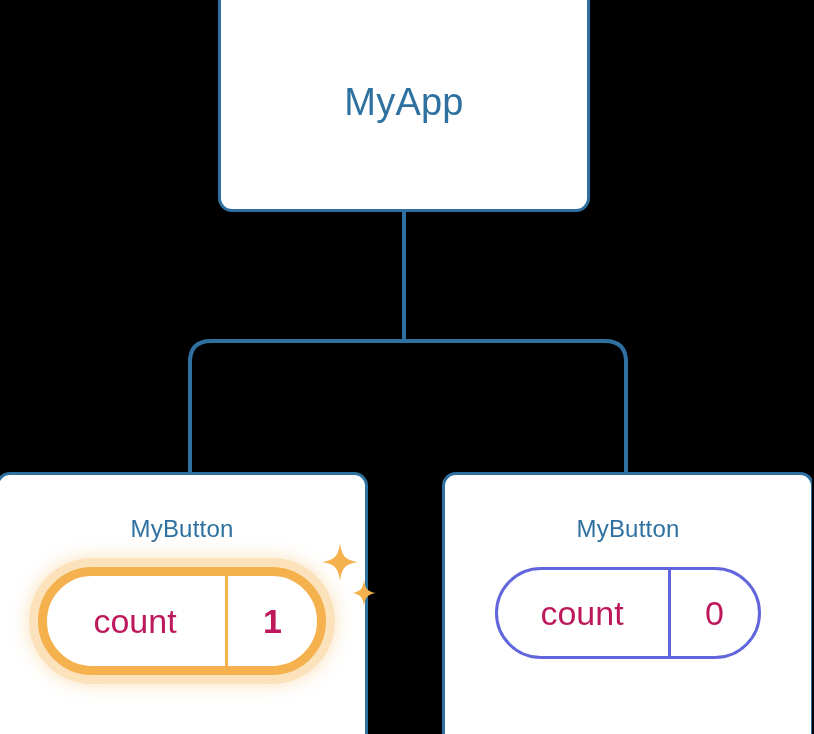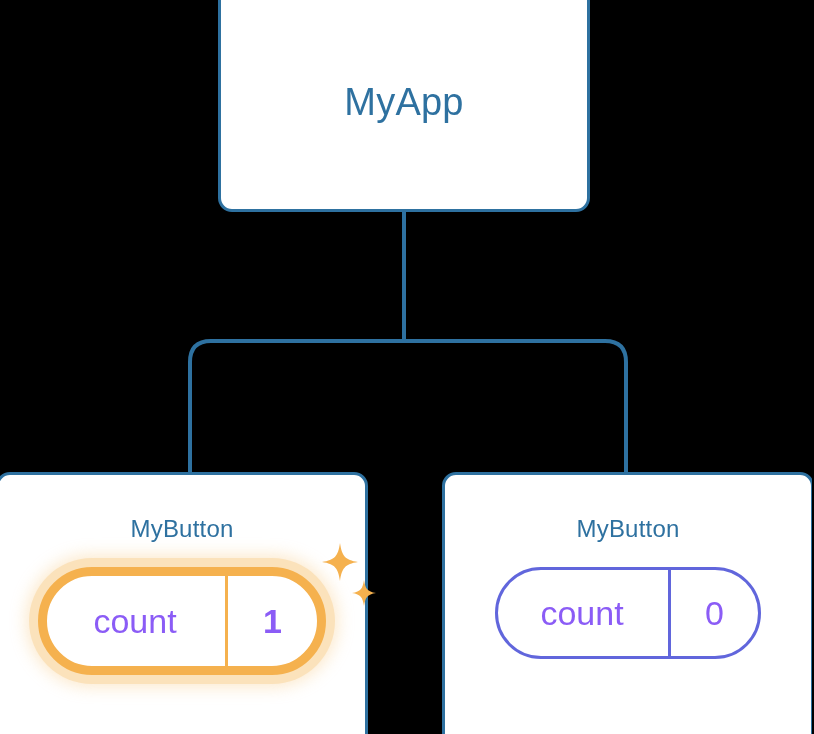--- a/index.html
+++ b/index.html
@@ -92,21 +92,21 @@
     background: #ffffff;
     border: 3px solid #6166dc;
     border-radius: 999px;
     height: 92px;
     overflow: hidden;
   }
   .pill-key, .pill-val {
     display: flex;
     align-items: center;
     justify-content: center;
-    color: #8b5cf6;
+    color: #be185d;
     font-size: 34px;
     line-height: 1;
     box-sizing: border-box;
   }
   .pill-key {
     width: 170px;
     padding-right: 2px;
   }
   .pill-val {
     width: 90px;

